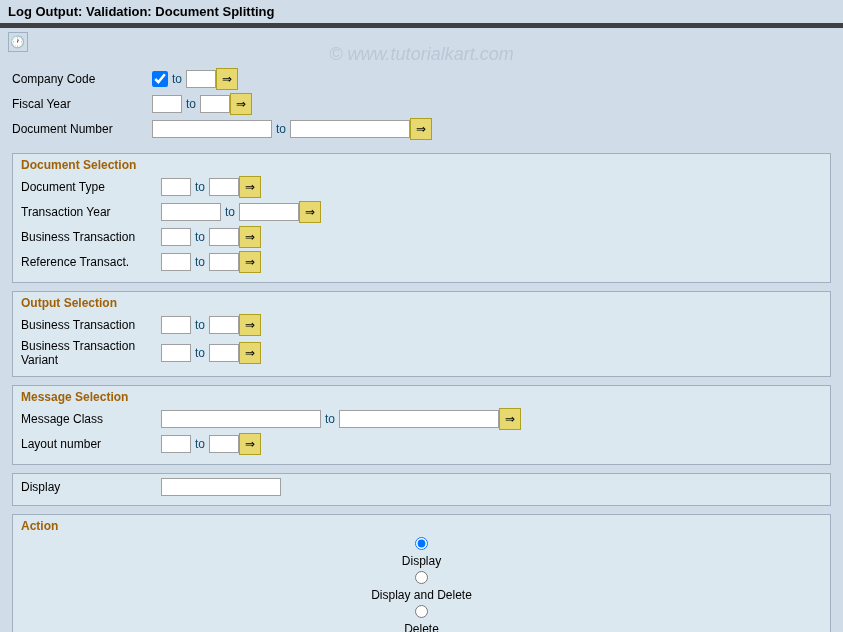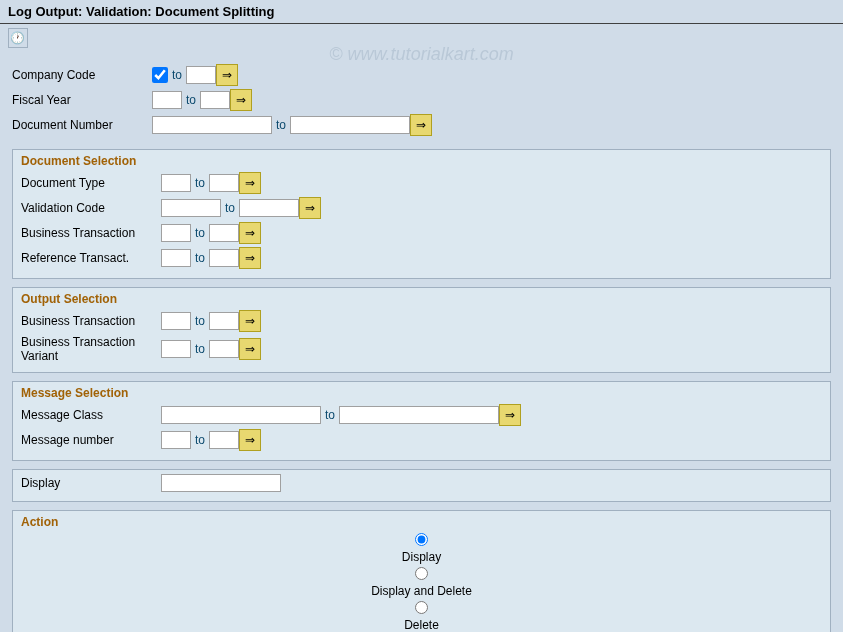--- a/index.html
+++ b/index.html
@@ -7,21 +7,21 @@
       background: #d0dce8;
       font-family: Arial, sans-serif;
       font-size: 12px;
       color: #000;
     }
     .title-bar {
       background: #d0dce8;
       padding: 4px 8px;
       font-weight: bold;
       font-size: 13px;
-      border-bottom: 1px solid #404040;
+      border-bottom: 5px solid #404040;
     }
     .toolbar {
       padding: 4px 8px;
       display: flex;
       align-items: center;
       gap: 4px;
     }
     .toolbar-icon {
       width: 20px;
       height: 20px;
@@ -158,21 +158,21 @@
 
     <div class="form-row">
       <span class="form-label">Document Type</span>
       <input type="text" class="form-input input-sm" style="">
       <span class="to-label">to</span>
       <input type="text" class="form-input input-sm" style="">
       <div class="arrow-btn">⇒</div>
     </div>
 
     <div class="form-row">
-      <span class="form-label">Validation Code</span>
+      <span class="form-label">Transaction Year</span>
       <input type="text" class="form-input input-md" style="">
       <span class="to-label">to</span>
       <input type="text" class="form-input input-md" style="">
       <div class="arrow-btn">⇒</div>
     </div>
 
     <div class="form-row">
       <span class="form-label">Business Transaction</span>
       <input type="text" class="form-input input-sm" style="">
       <span class="to-label">to</span>
@@ -214,21 +214,21 @@
 
     <div class="form-row">
       <span class="form-label">Message Class</span>
       <input type="text" class="form-input input-xl" style="">
       <span class="to-label">to</span>
       <input type="text" class="form-input input-xl" style="">
       <div class="arrow-btn">⇒</div>
     </div>
 
     <div class="form-row">
-      <span class="form-label">Message number</span>
+      <span class="form-label">Layout number</span>
       <input type="text" class="form-input input-sm" style="">
       <span class="to-label">to</span>
       <input type="text" class="form-input input-sm" style="">
       <div class="arrow-btn">⇒</div>
     </div>
   </div>
 
   <div class="section-box">
     <div class="form-row">
       <span class="form-label">Display</span>

